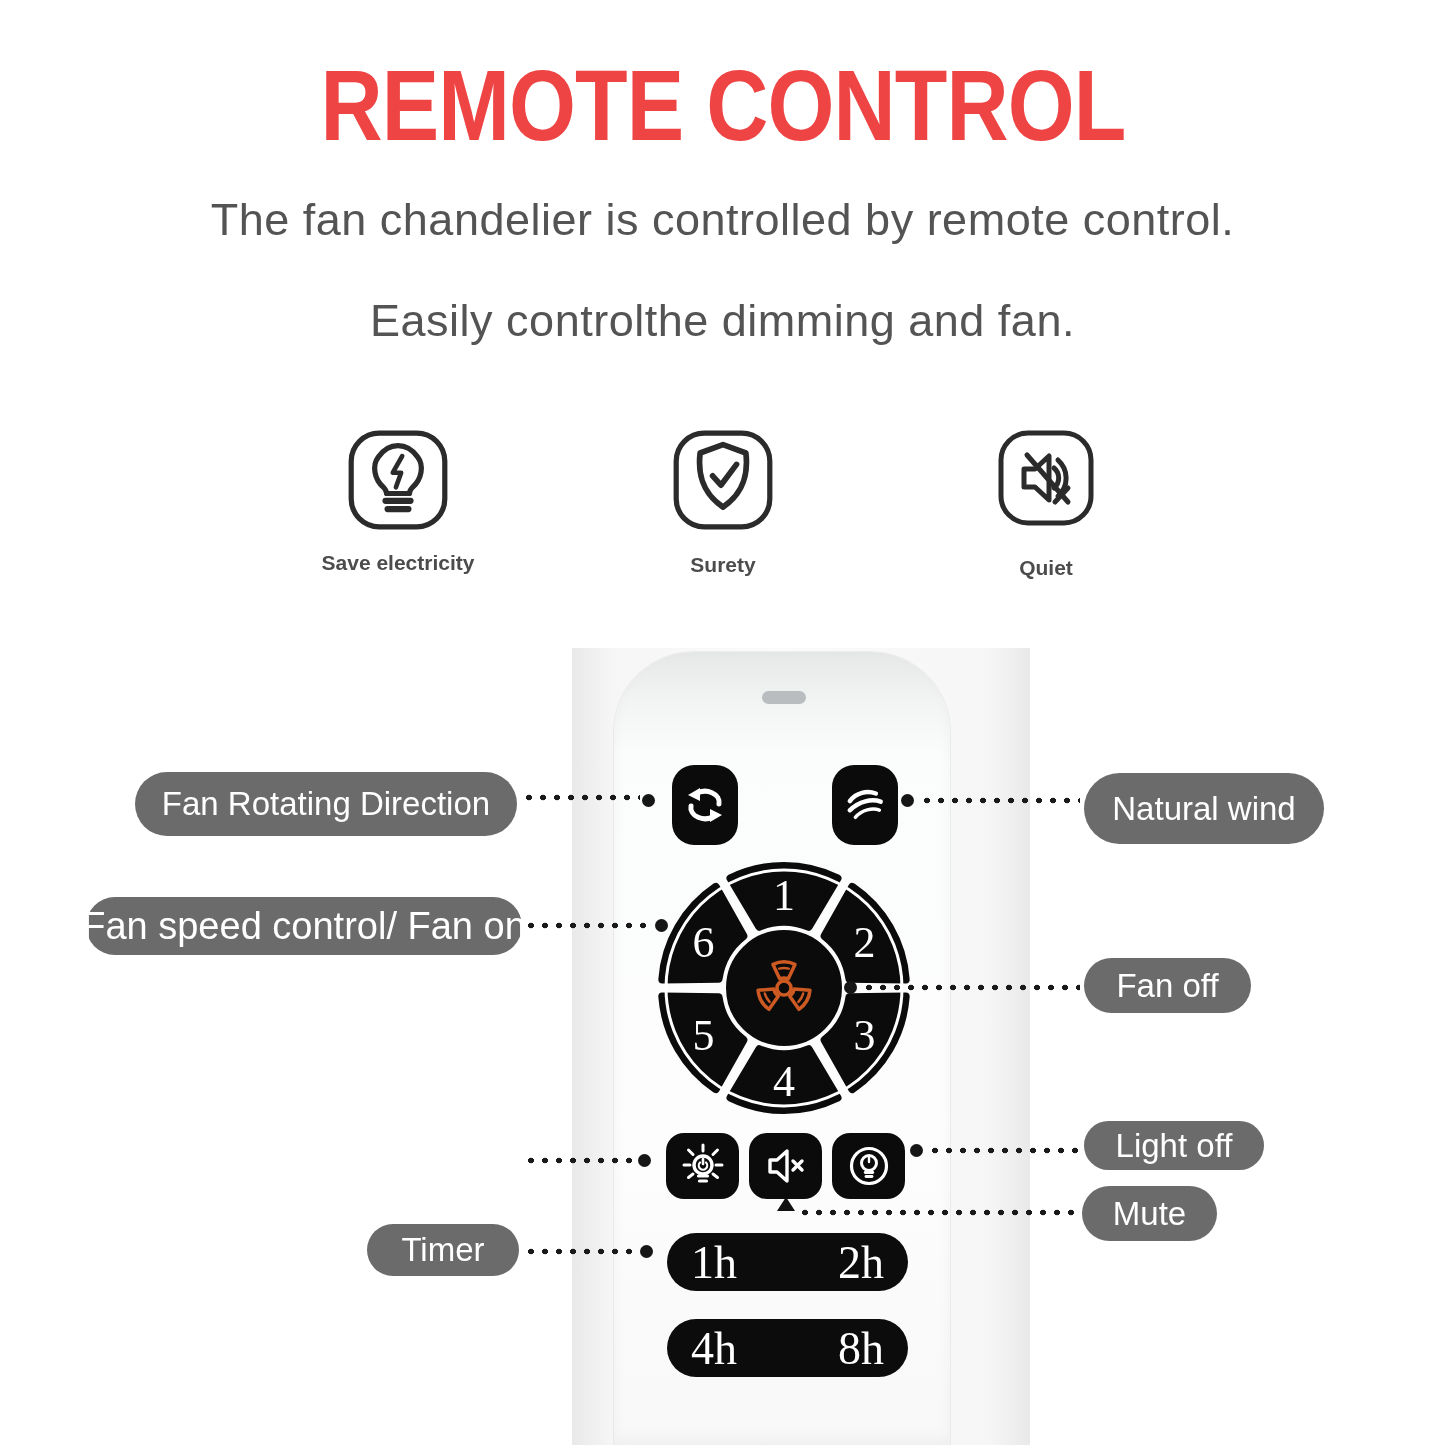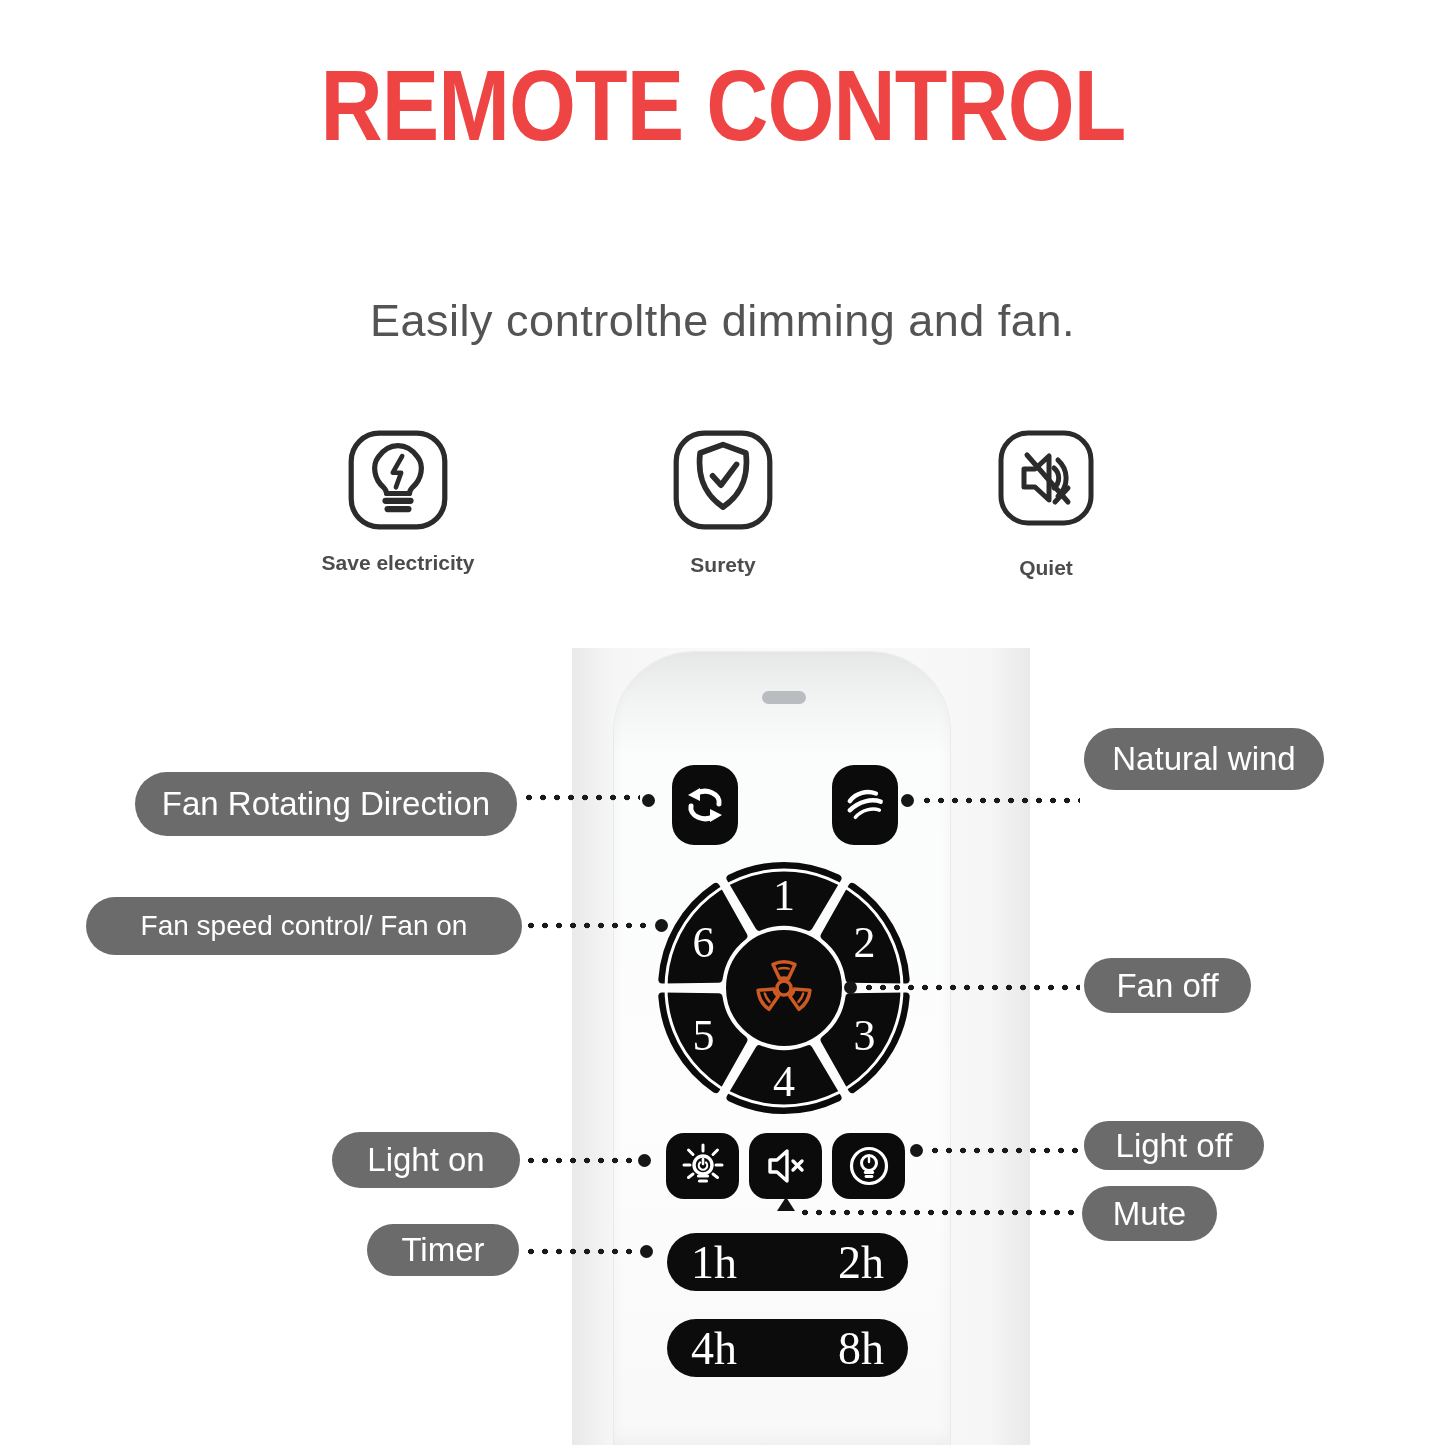--- a/index.html
+++ b/index.html
@@ -40,20 +40,21 @@
         background-size:14px 7px;background-repeat:repeat-x;background-position:left center;}
   .bigdot{position:absolute;width:13px;height:13px;border-radius:50%;background:#161616;}
   svg text{font-family:"Liberation Serif","DejaVu Serif",serif;}
 </style>
 </head>
 <body>
 
 <div class="stage">
 
   <div class="title"><span>REMOTE CONTROL</span></div>
+  <div class="sub sub1">The fan chandelier is controlled by remote control.</div>
   <div class="sub sub2">Easily controlthe dimming and fan.</div>
 
   <svg class="feat-icon" style="left:346px;top:428px" width="104" height="104" viewBox="0 0 100 100">
     <g fill="none" stroke="#2b2b2b" stroke-width="5" stroke-linecap="round" stroke-linejoin="round">
       <rect x="5" y="5" width="90" height="90" rx="27"></rect>
       <path d="M36,57 C27,49 25,36 31,28 C36,21 43,17 50,17 C57,17 64,21 69,28 C75,36 73,49 64,57 C62,59 61,61 61,63 L39,63 C39,61 38,59 36,57 Z"></path>
       <path d="M54,27 L45,43 L53,43 L48,57" stroke-width="4.5"></path>
       <line x1="38" y1="70" x2="62" y2="70" stroke-width="6"></line>
       <line x1="40" y1="78" x2="60" y2="78" stroke-width="6"></line>
     </g>
@@ -202,24 +203,23 @@
       <span>1h</span>
       <span>2h</span>
     </div>
     <div class="trow" style="top:656px">
       <span>4h</span>
       <span>8h</span>
     </div>
   </div>
 
   <div class="pill" style="left:135px;top:772px;width:382px;height:64px">Fan Rotating Direction</div>
-  <div class="pill" style="left:86px;top:897px;width:436px;height:58px;font-size:28px">Fan speed control/ Fan on</div>
-  <div class="pill" style="left:332px;top:1132px;width:188px;height:56px">Light on</div>
+  <div class="pill" style="left:86px;top:897px;width:436px;height:58px;font-size:38px">Fan speed control/ Fan on</div>
   <div class="pill" style="left:367px;top:1224px;width:152px;height:52px">Timer</div>
-  <div class="pill" style="left:1084px;top:728px;width:240px;height:62px">Natural wind</div>
+  <div class="pill" style="left:1084px;top:773px;width:240px;height:71px">Natural wind</div>
   <div class="pill" style="left:1084px;top:958px;width:167px;height:55px">Fan off</div>
   <div class="pill" style="left:1084px;top:1121px;width:180px;height:49px">Light off</div>
   <div class="pill" style="left:1082px;top:1186px;width:135px;height:55px">Mute</div>
 
   <div class="dots" style="left:522px;top:794px;width:118px"></div>
   <div class="bigdot" style="left:642px;top:794px"></div>
 
   <div class="dots" style="left:524px;top:922px;width:128px"></div>
   <div class="bigdot" style="left:655px;top:919px"></div>
 

